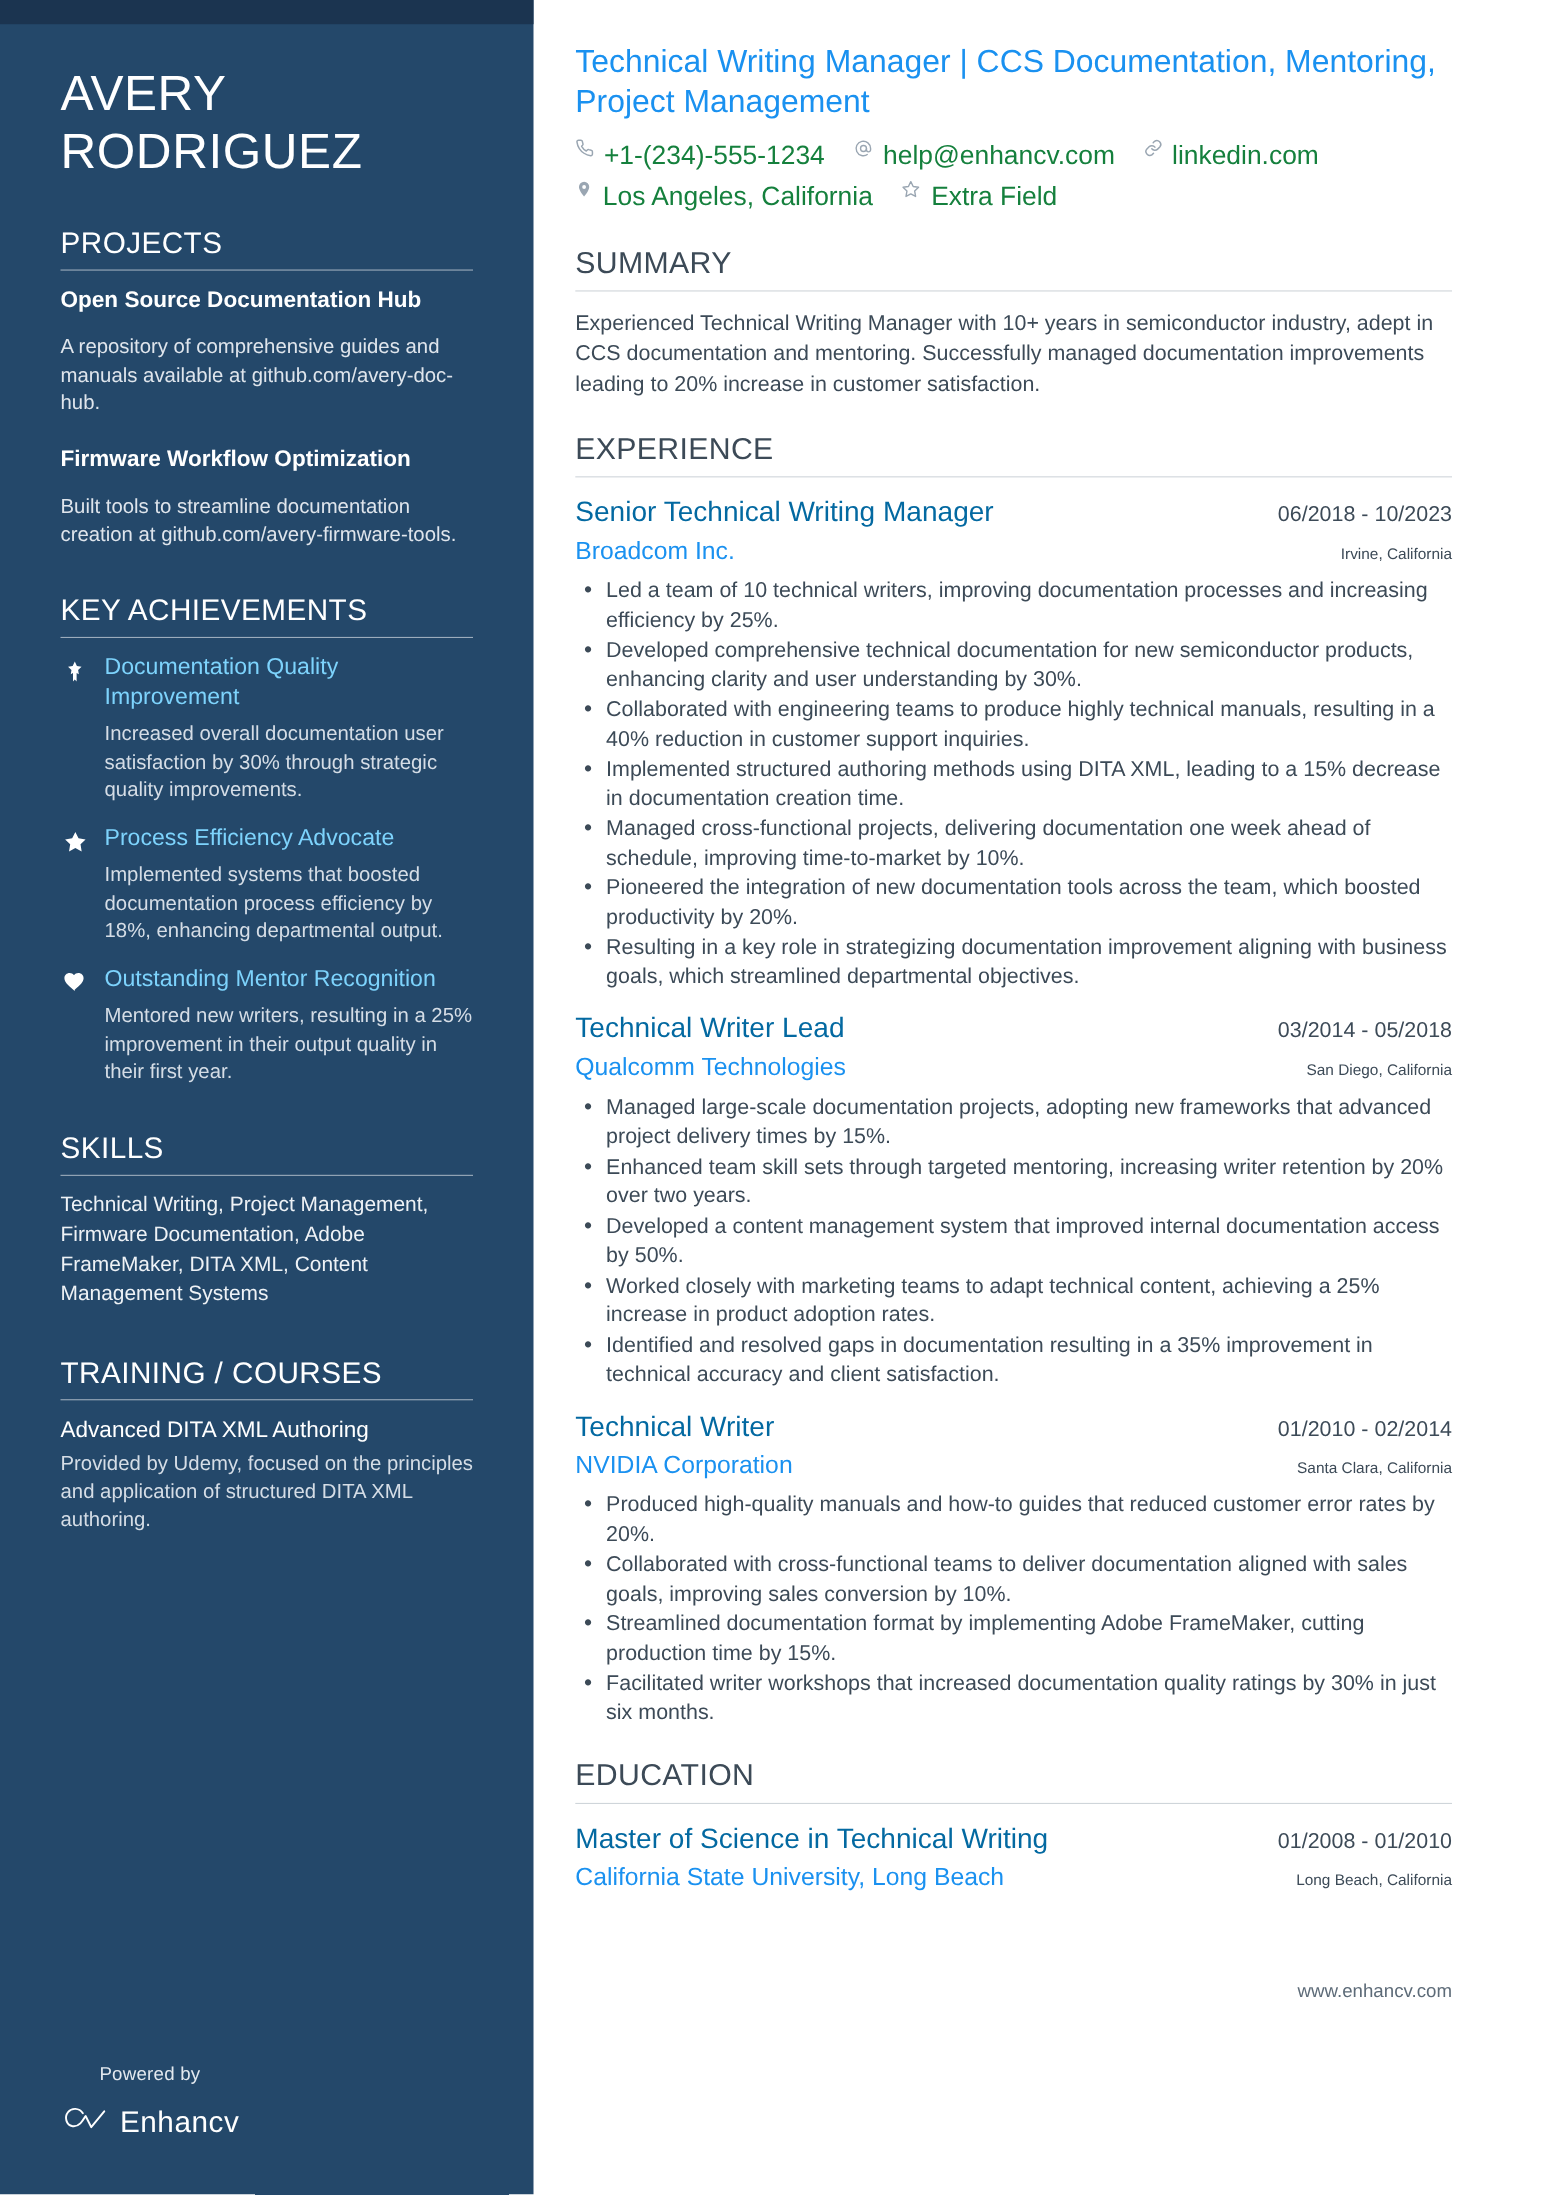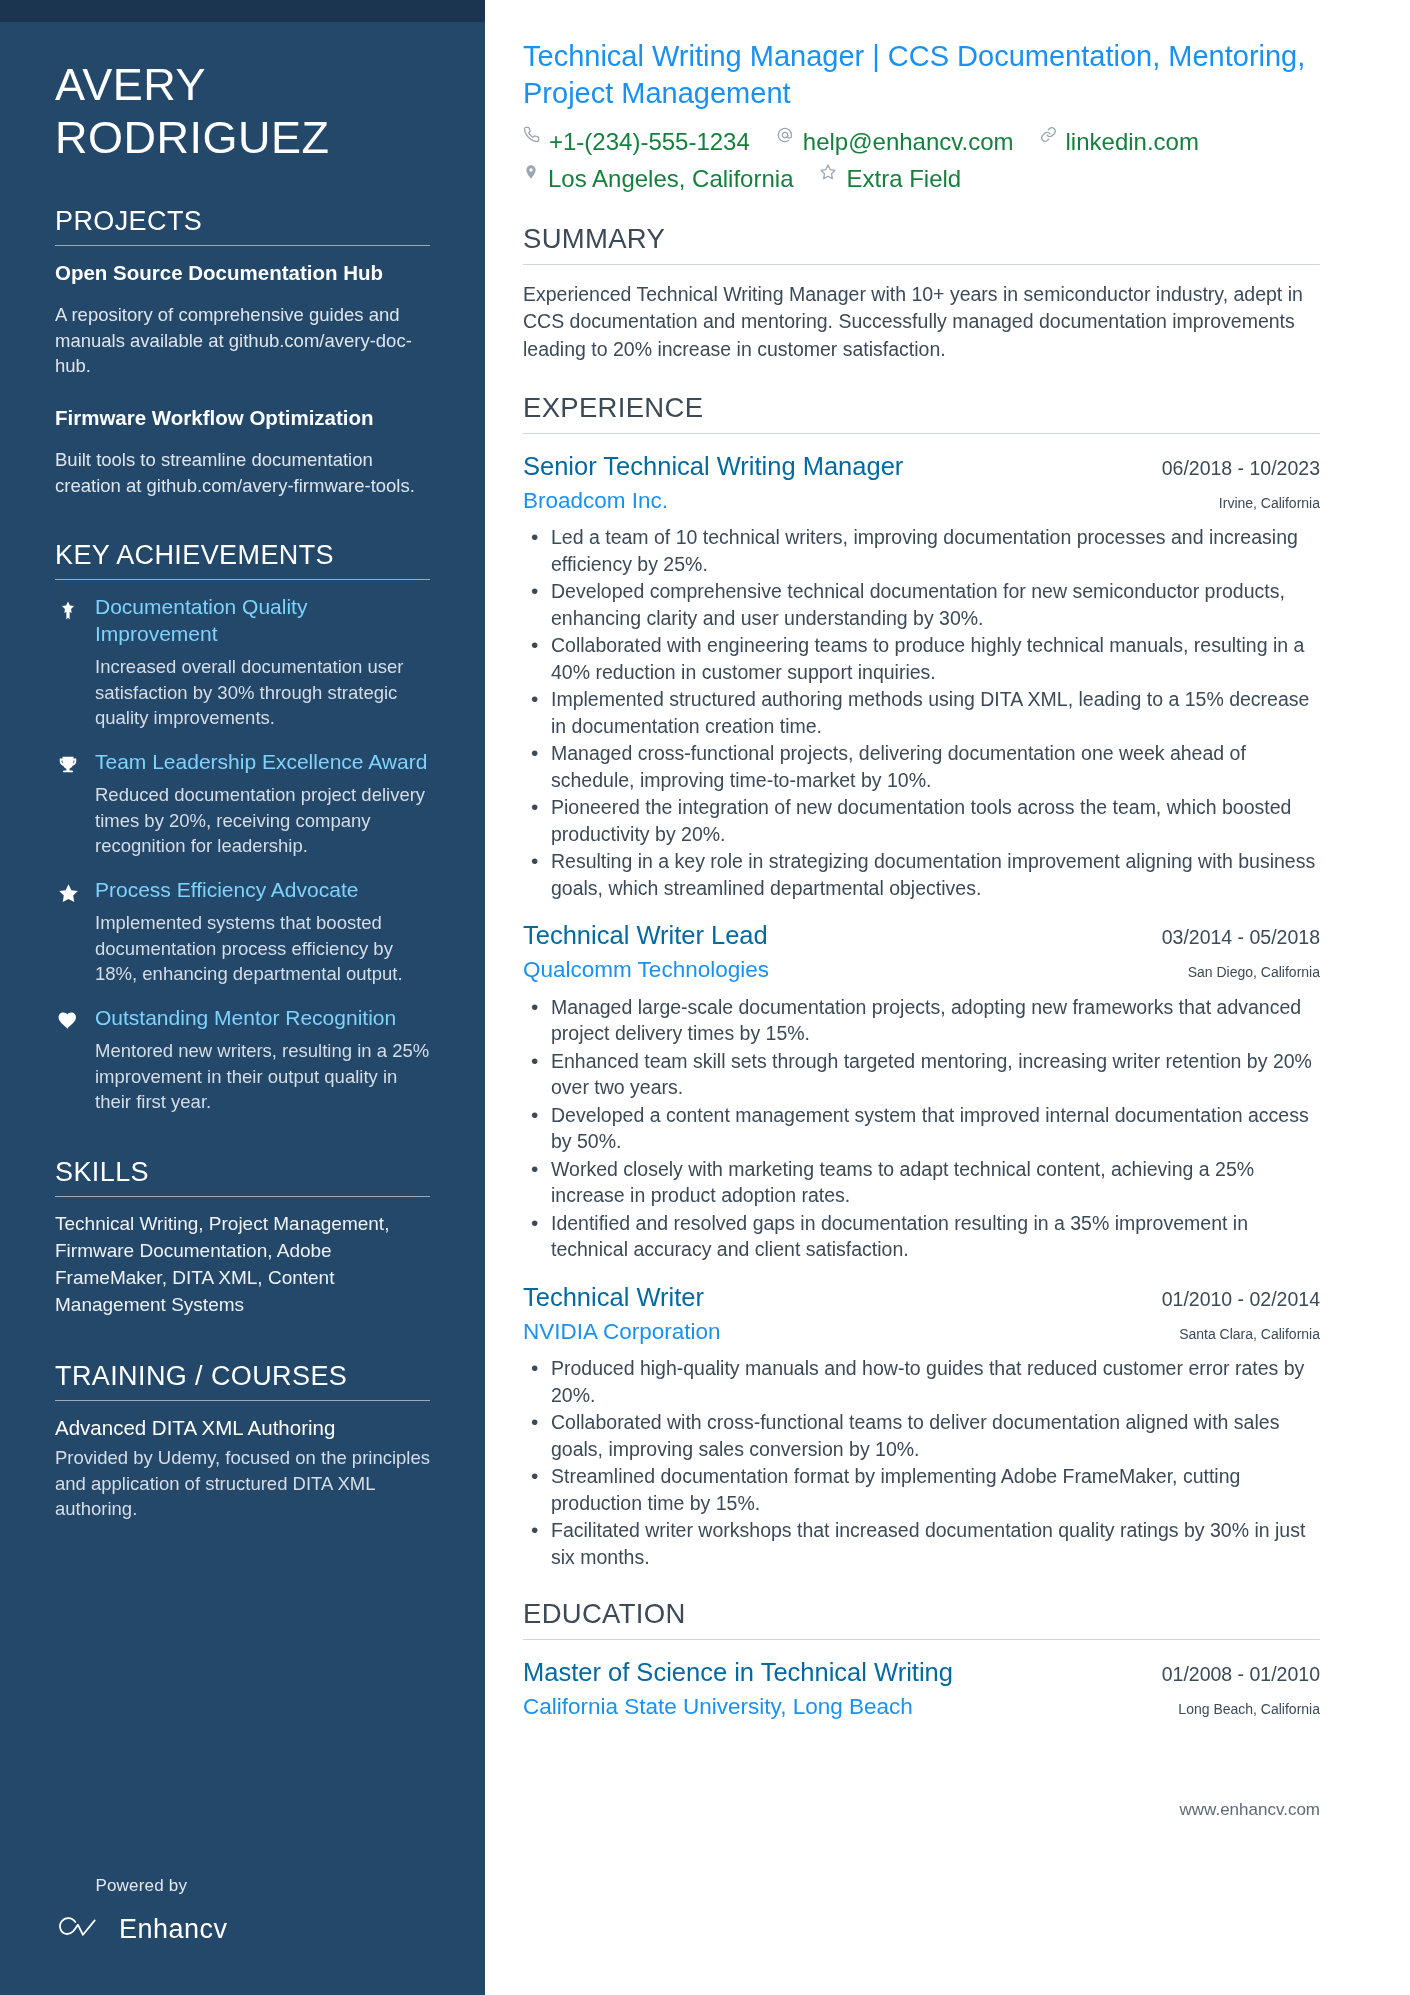--- a/index.html
+++ b/index.html
@@ -126,21 +126,21 @@
     display: flex;
     align-items: center;
     gap: 18px;
     flex-direction: column;
   }
   .powered-by {
     font-size: 17px;
     color: #e3e9ef;
     letter-spacing: .2px;
   }
-  .enhancv-logo { display: flex; align-items: flex-end; gap: 20px; }
+  .enhancv-logo { display: flex; align-items: flex-start; gap: 10px; }
   .enhancv-word {
     font-size: 27px;
     color: #ffffff;
     letter-spacing: .5px;
     font-weight: 400;
   }
 
   
   .main {
     flex: 1 1 auto;
@@ -295,31 +295,20 @@
             <svg width="22" height="22" viewBox="0 0 24 24">
                 <path d="M12 2.6l2.1 4.5 4.6.6-3.4 3.3.7 4.3-2.2-1.2v8.3l-1.8-2-1.8 2v-8.3l-2.2 1.2.7-4.3L5.3 7.7l4.6-.6z"></path>
               </svg>
           </span>
           <div class="ach-body">
             <div class="ach-title">Documentation Quality Improvement</div>
             <div class="ach-desc">Increased overall documentation user satisfaction by 30% through strategic quality improvements.</div>
           </div>
         </div>
 
-        <div class="ach-item">
-          <span class="ach-icon">
-            <svg width="22" height="22" viewBox="0 0 24 24">
-                <path d="M6 3h12v2h3v3c0 2.4-1.7 4.4-4 4.9-.6 1.5-1.8 2.6-3.2 3v2.1h2.7c.6 0 1 .4 1 1V20H6.5v-.9c0-.6.4-1 1-1h2.7V16c-1.4-.4-2.6-1.5-3.2-3C4.7 12.4 3 10.4 3 8V5h3V3zm0 4H5v1c0 1.1.7 2.1 1.7 2.6C6.3 9.9 6 9 6 8V7zm12 0v1c0 .9-.3 1.8-.7 2.6C18.3 10.1 19 9.1 19 8V7h-1z"></path>
-              </svg>
-          </span>
-          <div class="ach-body">
-            <div class="ach-title">Team Leadership Excellence Award</div>
-            <div class="ach-desc">Reduced documentation project delivery times by 20%, receiving company recognition for leadership.</div>
-          </div>
-        </div>
 
         <div class="ach-item">
           <span class="ach-icon">
             <svg width="23" height="23" viewBox="0 0 24 24">
                 <path d="M12 2.4l3 6.1 6.7 1-4.8 4.7 1.1 6.7L12 17.7l-6 3.2 1.1-6.7L2.3 9.5l6.7-1z"></path>
               </svg>
           </span>
           <div class="ach-body">
             <div class="ach-title">Process Efficiency Advocate</div>
             <div class="ach-desc">Implemented systems that boosted documentation process efficiency by 18%, enhancing departmental output.</div>

